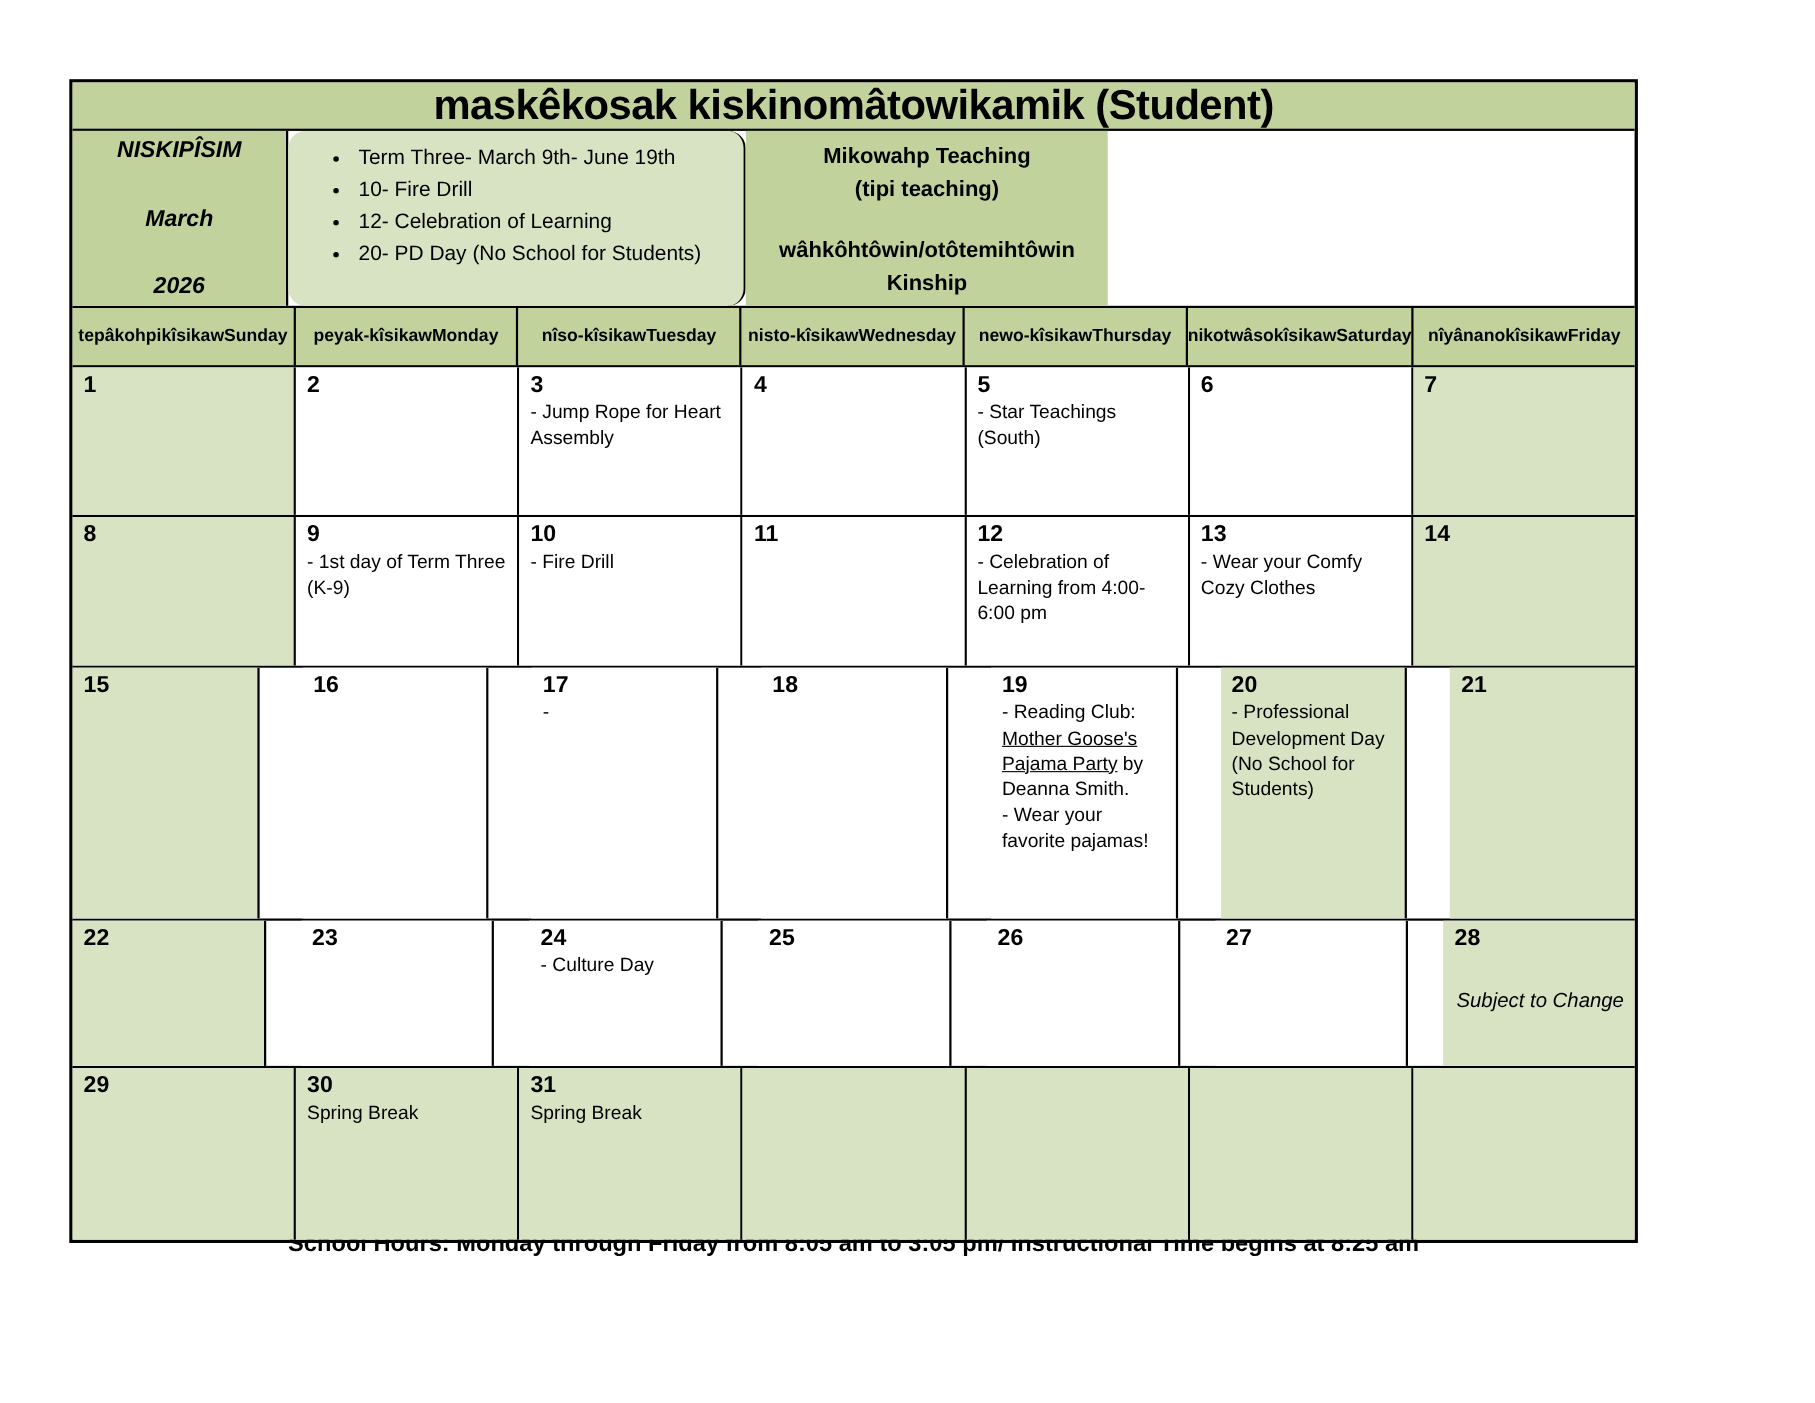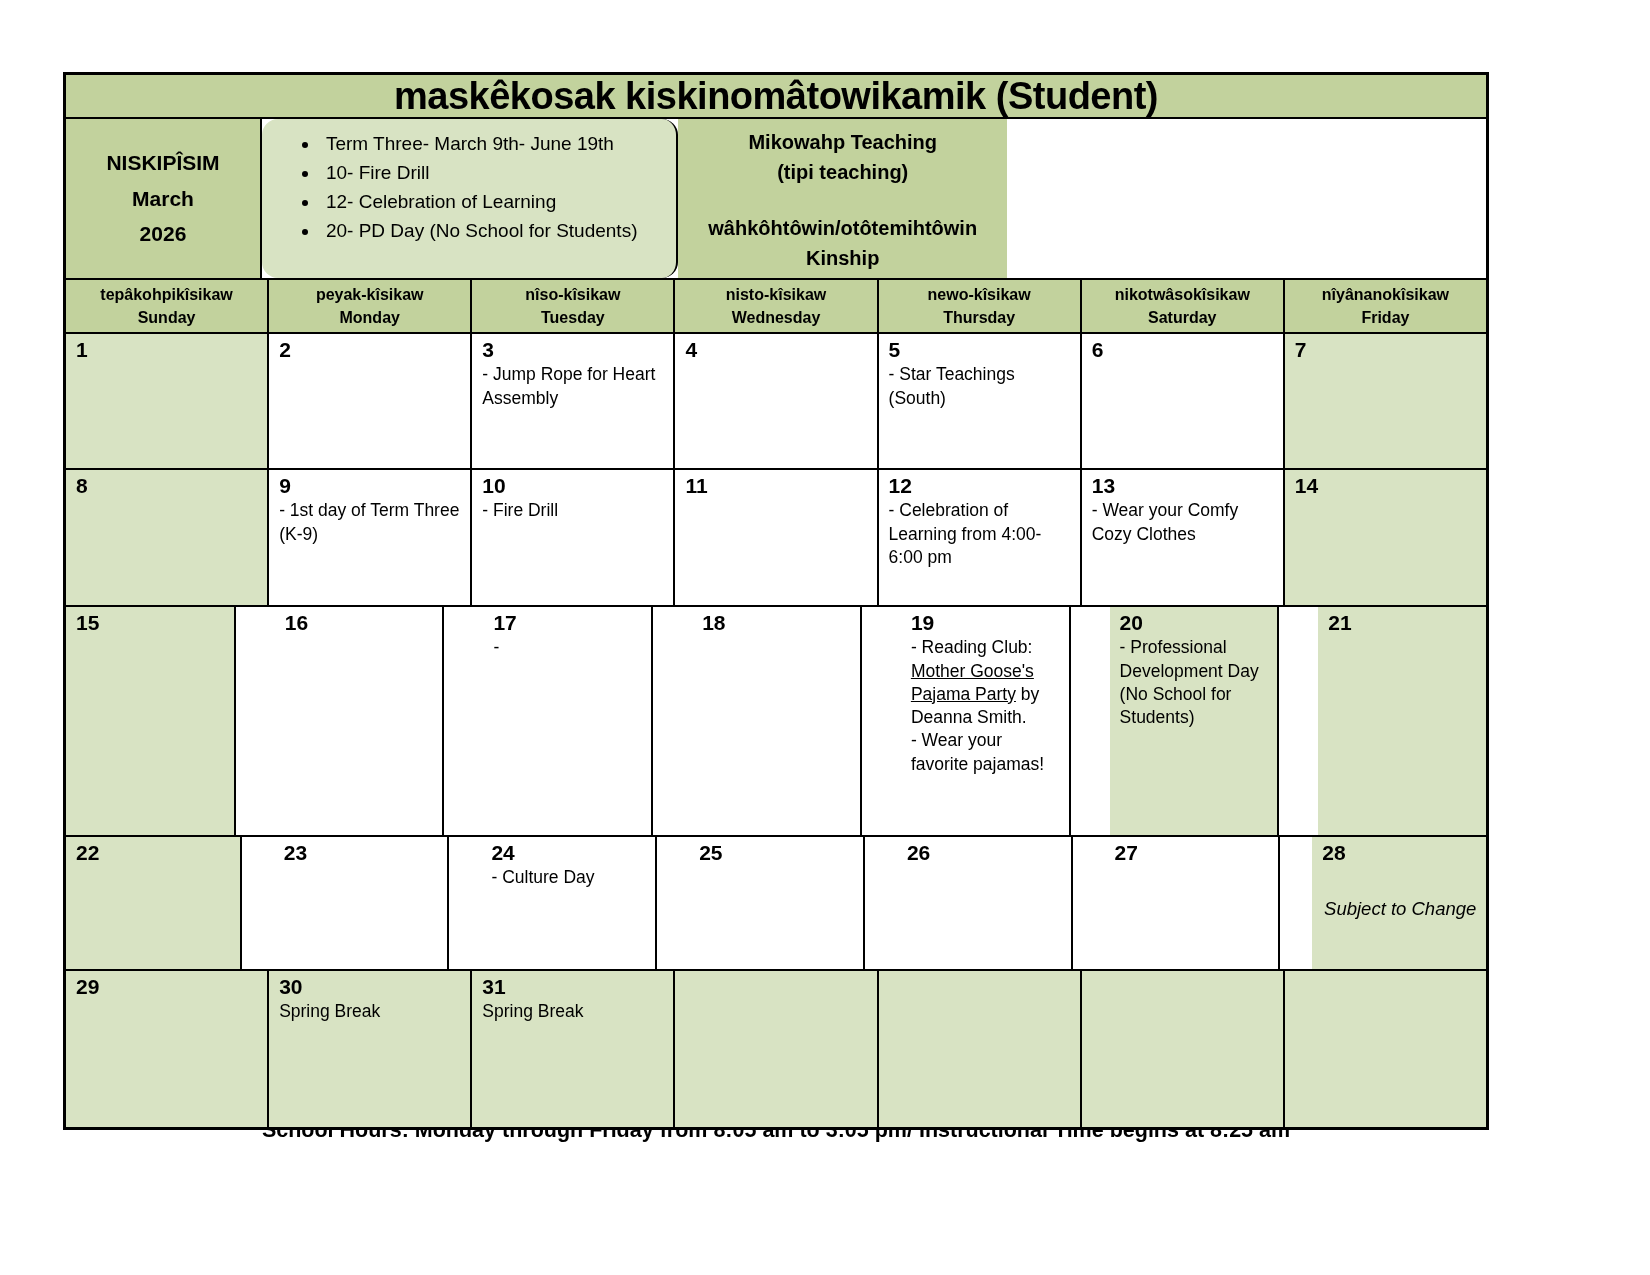--- a/index.html
+++ b/index.html
@@ -17,33 +17,33 @@
   .cell{border-right:2px solid #000;box-sizing:border-box;overflow:visible;}
   .cell:last-child{border-right:none;}
 
   
   .title-row{height:44px;align-items:center;justify-content:center;background:#c2d29d;}
   .cal-title{font-weight:bold;font-size:38px;letter-spacing:-0.5px;text-align:center;width:100%;}
 
   
   .info-row{height:161px;}
   .month-cell{width:13.8%;background:#c2d29d;display:flex;flex-direction:column;
-    justify-content:center;align-items:center;font-weight:bold;font-size:21px;line-height:1.7;text-align:center;}
+    justify-content:space-between;align-items:center;font-weight:bold;font-size:21px;line-height:1.7;text-align:center;font-style:italic;}
   .events-cell{background:#d8e3c3;border-radius:16px;}
   .events-cell-1{width:29.3%;}
   .events-cell-2{width:33.7%;}
   .events-cell ul{margin:10px 0 0 0;padding-left:58px;font-size:19px;line-height:1.53;}
   .events-cell li{padding-left:6px;}
   .teaching-cell{width:23.2%;background:#c2d29d;display:flex;flex-direction:column;
     align-items:center;text-align:center;font-weight:bold;font-size:20px;line-height:1.5;padding-top:8px;}
   .kinship-block{margin-top:26px;}
 
   
   .dayhdr-row{height:54px;background:#c2d29d;}
-  .dayhdr-cell{flex:1 1 0;display:flex;flex-direction:column;align-items:center;justify-content:center;
+  .dayhdr-cell{flex:1 1 0;display:flex;flex-direction:row;align-items:center;justify-content:center;
     font-weight:bold;font-size:16px;line-height:1.45;text-align:center;}
 
   
   .week-row{display:flex;border-bottom:2px solid #000;box-sizing:border-box;}
   #grid .week-row:last-child{border-bottom:none;}
   #grid .week-row:nth-child(1){height:136px;}
   #grid .week-row:nth-child(2){height:137px;}
   #grid .week-row:nth-child(3){height:230px;gap:39px;}
   #grid .week-row:nth-child(4){height:134px;gap:32px;}
   #grid .week-row:nth-child(5){height:156px;}

